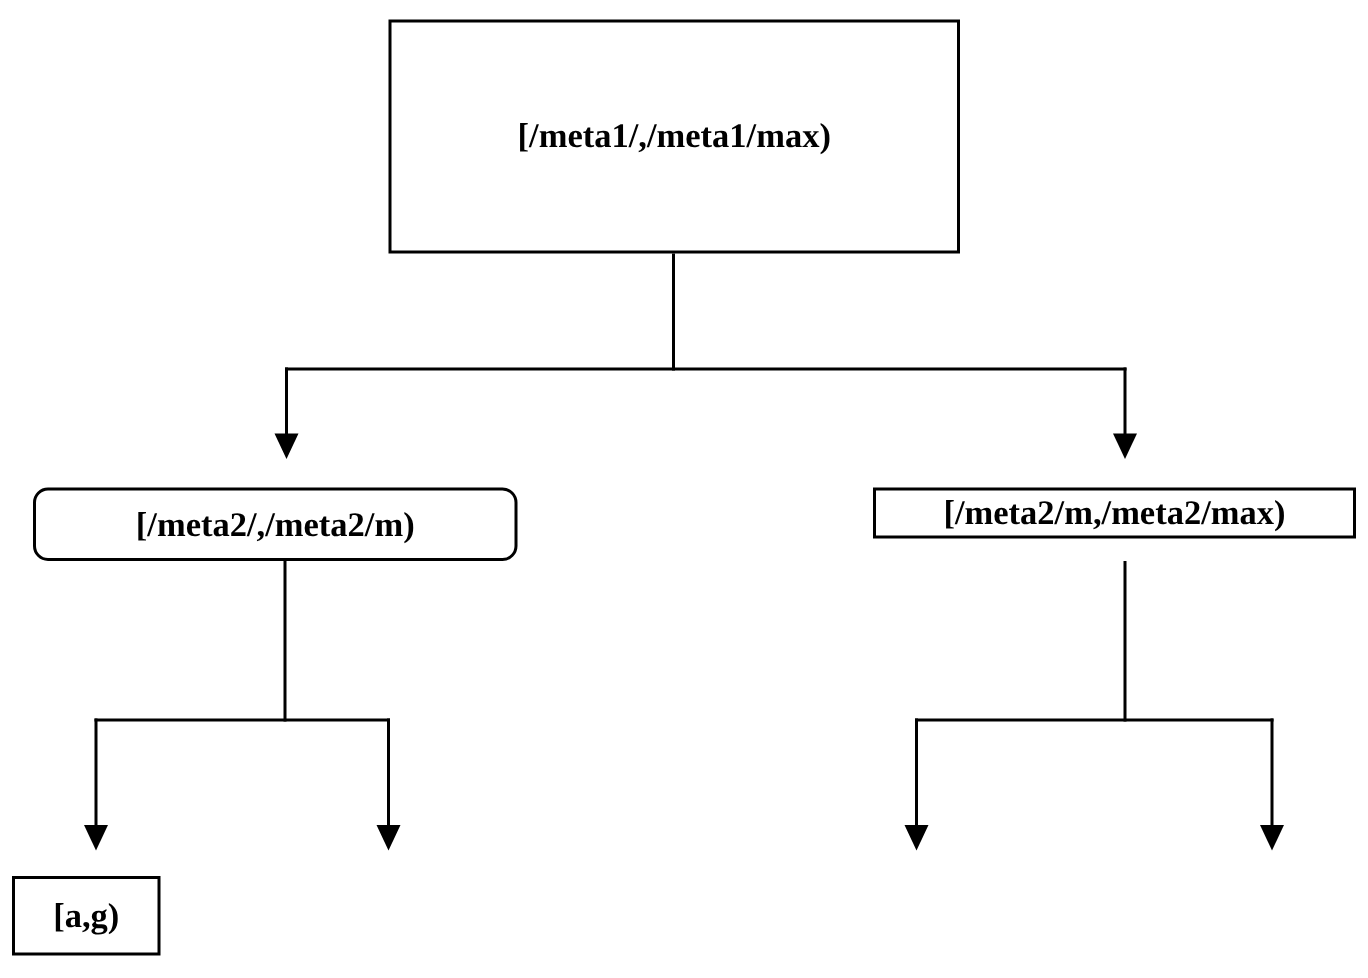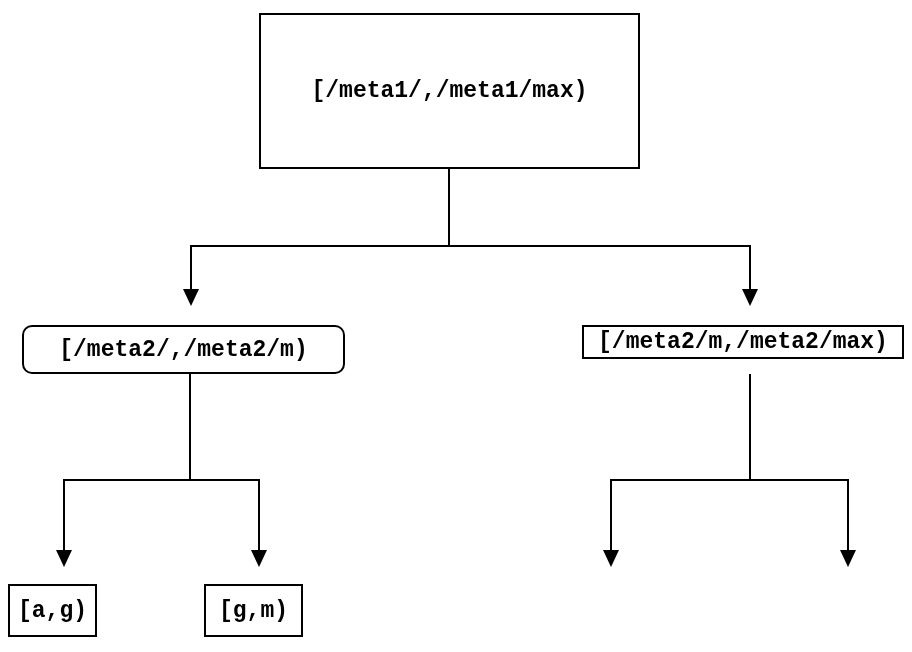--- a/index.html
+++ b/index.html
@@ -17,21 +17,21 @@
   }
   .node {
     position: absolute;
     box-sizing: border-box;
     border: 2px solid #000000;
     background: #ffffff;
     color: #000000;
     display: flex;
     align-items: center;
     justify-content: center;
-    font-family: Liberation Mono, monospace;
+    font-family: Liberation Serif, serif;
     font-size: 23px;
     font-weight: bold;
     letter-spacing: 0;
     white-space: nowrap;
   }
   .vline, .hline {
     position: absolute;
     background: #000000;
   }
   .arrowhead {
@@ -40,21 +40,21 @@
     height: 0;
     border-left: 8px solid transparent;
     border-right: 8px solid transparent;
     border-top: 17px solid #000000;
   }
 
   
   #node-root   { left: 259px; top: 13px;  width: 381px; height: 156px; }
   #node-l1-0   { left: 22px;  top: 325px; width: 323px; height: 49px; border-radius: 10px; }
   #node-l1-1   { left: 582px; top: 325px; width: 322px; height: 34px; }
-  #node-l2-0   { left: 8px;   top: 584px; width: 89px; height: 53px; }
+  #node-l2-0   { left: 8px;   top: 584px; width: 99px; height: 53px; }
   #node-l2-1   { left: 204px; top: 584px; width: 99px;  height: 53px; }
   #node-l2-2   { left: 553px; top: 584px; width: 101px; height: 53px; }
   #node-l2-3   { left: 778px; top: 584px; width: 130px; height: 53px; }
 
   
   #e0-stem  { left: 448px; top: 169px; width: 2px;   height: 78px; }
   #e0-bar   { left: 190px; top: 245px; width: 561px; height: 2px;  }
   #e0-armL  { left: 190px; top: 245px; width: 2px;   height: 45px; }
   #e0-arrL  { left: 183px; top: 289px; }
   #e0-armR  { left: 749px; top: 245px; width: 2px;   height: 45px; }
@@ -101,15 +101,14 @@
   <div class="arrowhead" id="e1l-arrB"></div>
 
   <div class="vline" id="e1r-stem"></div>
   <div class="hline" id="e1r-bar"></div>
   <div class="vline" id="e1r-armA"></div>
   <div class="arrowhead" id="e1r-arrA"></div>
   <div class="vline" id="e1r-armB"></div>
   <div class="arrowhead" id="e1r-arrB"></div>
 
   <div class="node" id="node-l2-0">[a,g)</div>
-  <div class="node" id="node-l2-1">[g,m)</div>
 
 </div>
 
 </body></html>

